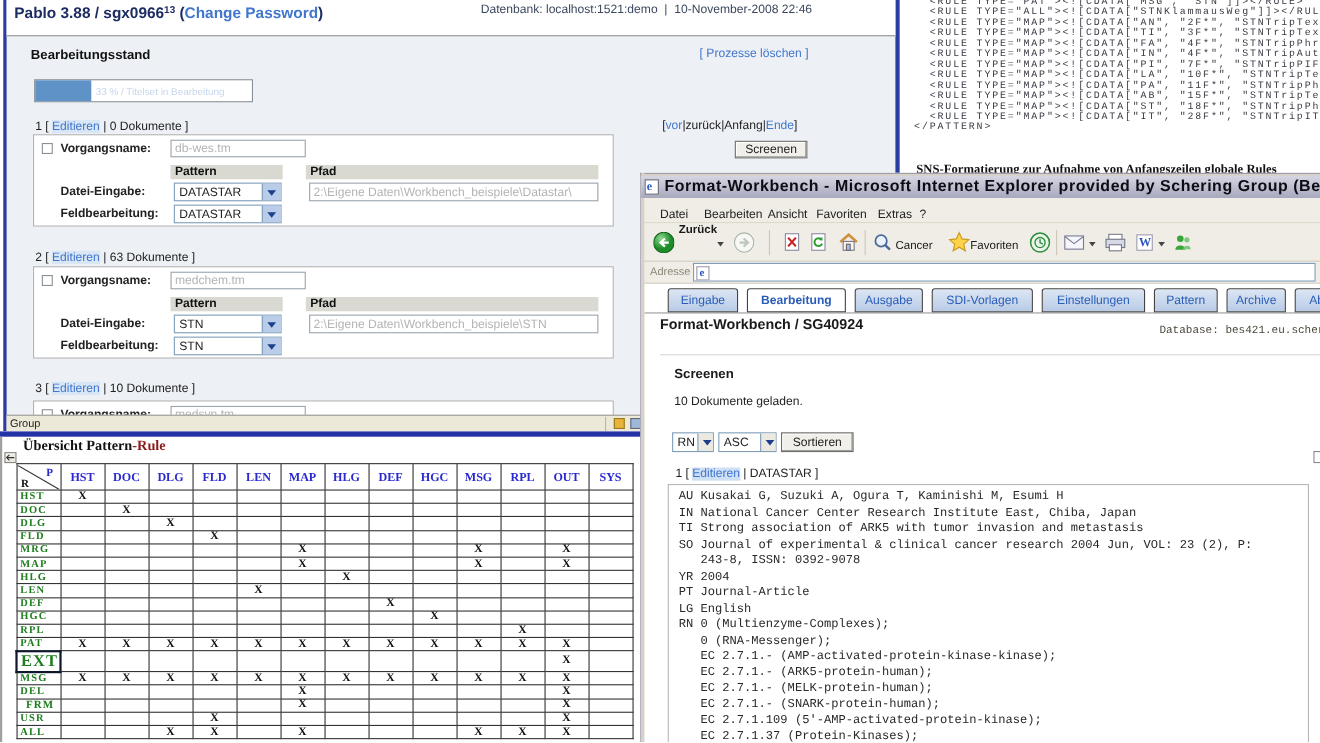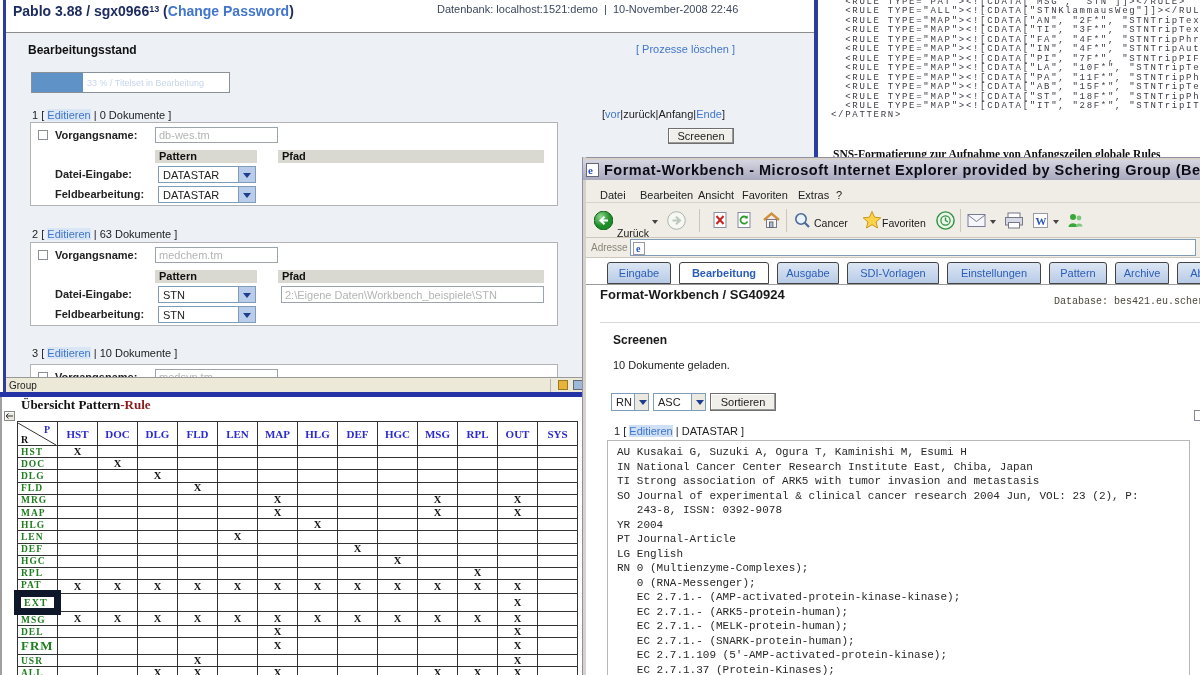--- a/index.html
+++ b/index.html
@@ -51,20 +51,21 @@
       <div class="abs" style="left:38px;top:130px;width:10px;height:10px;border:1px solid #8a9097;background:#fff;"></div>
       <div class="abs" style="left:55px;top:129px;font-size:11px;font-weight:bold;color:#222;">Vorgangsname:</div>
       <div class="inp" style="left:155px;top:127px;width:123px;height:16px;padding:1px 3px;">db-wes.tm</div>
       <div class="hdrcell" style="left:155px;top:150px;width:102px;height:13px;padding-left:4px;">Pattern</div>
       <div class="hdrcell" style="left:278px;top:150px;width:266px;height:13px;padding-left:4px;">Pfad</div>
       <div class="abs" style="left:55px;top:168px;font-size:11px;font-weight:bold;color:#222;">Datei-Eingabe:</div>
       <div class="sel" style="left:158px;top:166px;width:98px;height:17px;">
         <span style="position:absolute;left:4px;top:2px;">DATASTAR</span>
         <span class="ar"></span>
       </div>
+      <div class="inp" style="left:281px;top:166px;width:263px;height:17px;padding:2px 3px;white-space:nowrap;overflow:hidden;">2:\Eigene Daten\Workbench_beispiele\Datastar\</div>
       <div class="abs" style="left:55px;top:188px;font-size:11px;font-weight:bold;color:#222;">Feldbearbeitung:</div>
       <div class="sel" style="left:158px;top:186px;width:98px;height:17px;">
         <span style="position:absolute;left:4px;top:2px;">DATASTAR</span>
         <span class="ar"></span>
       </div>
       <div class="abs" style="left:32px;top:228px;font-size:11px;color:#222;">2 [ <span style="color:#4176cc;background:#d9e6f5;">Editieren</span> | 63 Dokumente ]</div>
       <div class="grp" style="left:30px;top:242px;width:528px;height:84px;"></div>
       <div class="abs" style="left:38px;top:250px;width:10px;height:10px;border:1px solid #8a9097;background:#fff;"></div>
       <div class="abs" style="left:55px;top:249px;font-size:11px;font-weight:bold;color:#222;">Vorgangsname:</div>
       <div class="inp" style="left:155px;top:247px;width:123px;height:16px;padding:1px 3px;">medchem.tm</div>
@@ -330,21 +331,21 @@
             <td style="border:1px solid #333;text-align:center;font-size:10.5px;font-weight:bold;color:#111;line-height:10px;">X</td>
             <td style="border:1px solid #333;text-align:center;font-size:10.5px;font-weight:bold;color:#111;line-height:10px;">X</td>
             <td style="border:1px solid #333;text-align:center;font-size:10.5px;font-weight:bold;color:#111;line-height:10px;">X</td>
             <td style="border:1px solid #333;text-align:center;font-size:10.5px;font-weight:bold;color:#111;line-height:10px;">X</td>
             <td style="border:1px solid #333;text-align:center;font-size:10.5px;font-weight:bold;color:#111;line-height:10px;">X</td>
             <td style="border:1px solid #333;text-align:center;font-size:10.5px;font-weight:bold;color:#111;line-height:10px;">X</td>
             <td style="border:1px solid #333;text-align:center;font-size:10.5px;font-weight:bold;color:#111;line-height:10px;">X</td>
             <td style="border:1px solid #333;text-align:center;font-size:10.5px;font-weight:bold;color:#111;line-height:10px;"></td>
           </tr>
           <tr style="height:12.2px;">
-            <td style="border:7px solid #0f172a;font-size:10px;font-weight:bold;color:#1e7e1e;padding-left:3px;letter-spacing:1px;">EXT</td>
+            <td style="border:2px solid #0f172a;font-size:15px;font-weight:bold;color:#1e7e1e;padding-left:3px;letter-spacing:1px;">EXT</td>
             <td style="border:1px solid #333;text-align:center;font-size:10.5px;font-weight:bold;color:#111;line-height:10px;"></td>
             <td style="border:1px solid #333;text-align:center;font-size:10.5px;font-weight:bold;color:#111;line-height:10px;"></td>
             <td style="border:1px solid #333;text-align:center;font-size:10.5px;font-weight:bold;color:#111;line-height:10px;"></td>
             <td style="border:1px solid #333;text-align:center;font-size:10.5px;font-weight:bold;color:#111;line-height:10px;"></td>
             <td style="border:1px solid #333;text-align:center;font-size:10.5px;font-weight:bold;color:#111;line-height:10px;"></td>
             <td style="border:1px solid #333;text-align:center;font-size:10.5px;font-weight:bold;color:#111;line-height:10px;"></td>
             <td style="border:1px solid #333;text-align:center;font-size:10.5px;font-weight:bold;color:#111;line-height:10px;"></td>
             <td style="border:1px solid #333;text-align:center;font-size:10.5px;font-weight:bold;color:#111;line-height:10px;"></td>
             <td style="border:1px solid #333;text-align:center;font-size:10.5px;font-weight:bold;color:#111;line-height:10px;"></td>
             <td style="border:1px solid #333;text-align:center;font-size:10.5px;font-weight:bold;color:#111;line-height:10px;"></td>
@@ -378,21 +379,21 @@
             <td style="border:1px solid #333;text-align:center;font-size:10.5px;font-weight:bold;color:#111;line-height:10px;">X</td>
             <td style="border:1px solid #333;text-align:center;font-size:10.5px;font-weight:bold;color:#111;line-height:10px;"></td>
             <td style="border:1px solid #333;text-align:center;font-size:10.5px;font-weight:bold;color:#111;line-height:10px;"></td>
             <td style="border:1px solid #333;text-align:center;font-size:10.5px;font-weight:bold;color:#111;line-height:10px;"></td>
             <td style="border:1px solid #333;text-align:center;font-size:10.5px;font-weight:bold;color:#111;line-height:10px;"></td>
             <td style="border:1px solid #333;text-align:center;font-size:10.5px;font-weight:bold;color:#111;line-height:10px;"></td>
             <td style="border:1px solid #333;text-align:center;font-size:10.5px;font-weight:bold;color:#111;line-height:10px;">X</td>
             <td style="border:1px solid #333;text-align:center;font-size:10.5px;font-weight:bold;color:#111;line-height:10px;"></td>
           </tr>
           <tr style="height:12.2px;">
-            <td style="border:1px solid #333;font-size:13px;font-weight:bold;color:#1e7e1e;padding-left:3px;letter-spacing:1px;">FRM</td>
+            <td style="border:1px solid #333;font-size:10px;font-weight:bold;color:#1e7e1e;padding-left:3px;letter-spacing:1px;text-align:center;">FRM</td>
             <td style="border:1px solid #333;text-align:center;font-size:10.5px;font-weight:bold;color:#111;line-height:10px;"></td>
             <td style="border:1px solid #333;text-align:center;font-size:10.5px;font-weight:bold;color:#111;line-height:10px;"></td>
             <td style="border:1px solid #333;text-align:center;font-size:10.5px;font-weight:bold;color:#111;line-height:10px;"></td>
             <td style="border:1px solid #333;text-align:center;font-size:10.5px;font-weight:bold;color:#111;line-height:10px;"></td>
             <td style="border:1px solid #333;text-align:center;font-size:10.5px;font-weight:bold;color:#111;line-height:10px;"></td>
             <td style="border:1px solid #333;text-align:center;font-size:10.5px;font-weight:bold;color:#111;line-height:10px;">X</td>
             <td style="border:1px solid #333;text-align:center;font-size:10.5px;font-weight:bold;color:#111;line-height:10px;"></td>
             <td style="border:1px solid #333;text-align:center;font-size:10.5px;font-weight:bold;color:#111;line-height:10px;"></td>
             <td style="border:1px solid #333;text-align:center;font-size:10.5px;font-weight:bold;color:#111;line-height:10px;"></td>
             <td style="border:1px solid #333;text-align:center;font-size:10.5px;font-weight:bold;color:#111;line-height:10px;"></td>
@@ -457,21 +458,21 @@
         <svg class="abs" style="left:8px;top:8px;" width="19" height="19">
           <defs>
             <radialGradient id="gb" cx="35%" cy="30%">
               <stop offset="0%" stop-color="#8fd98f"></stop>
               <stop offset="100%" stop-color="#1e8c28"></stop>
             </radialGradient>
           </defs>
           <circle cx="9.5" cy="9.5" r="9.3" fill="url(#gb)" stroke="#14641c"></circle>
           <path d="M14 9.5 H7.5 M10.5 5.8 L6.5 9.5 L10.5 13.2" stroke="#fff" stroke-width="2.1" fill="none"></path>
         </svg>
-        <span class="abs" style="left:31px;top:24px;font-size:10.5px;color:#1a1a1a;">Zurück</span>
+        <span class="abs" style="left:31px;top:0;font-size:10.5px;color:#1a1a1a;font-weight:bold;">Zurück</span>
         <div class="abs" style="left:66px;top:17px;border:3px solid transparent;border-top:4px solid #444;"></div>
         <svg class="abs" style="left:81px;top:8px;" width="19" height="19">
           <circle cx="9.5" cy="9.5" r="8.8" fill="#f7f7f3" stroke="#a8b4a8"></circle>
           <path d="M5.5 9.5 H12 M9 5.8 L13 9.5 L9 13.2" stroke="#bcc8bc" stroke-width="2" fill="none"></path>
         </svg>
         <div class="abs" style="left:113px;top:6px;width:1px;height:23px;background:#cbc7ba;"></div>
         <svg class="abs" style="left:126px;top:8px;" width="16" height="19">
           <rect x="2" y="1.5" width="12" height="15" fill="#fff" stroke="#8a8aa0"></rect>
           <path d="M4.5 5 L11.5 13 M11.5 5 L4.5 13" stroke="#cc2222" stroke-width="2"></path>
         </svg>

